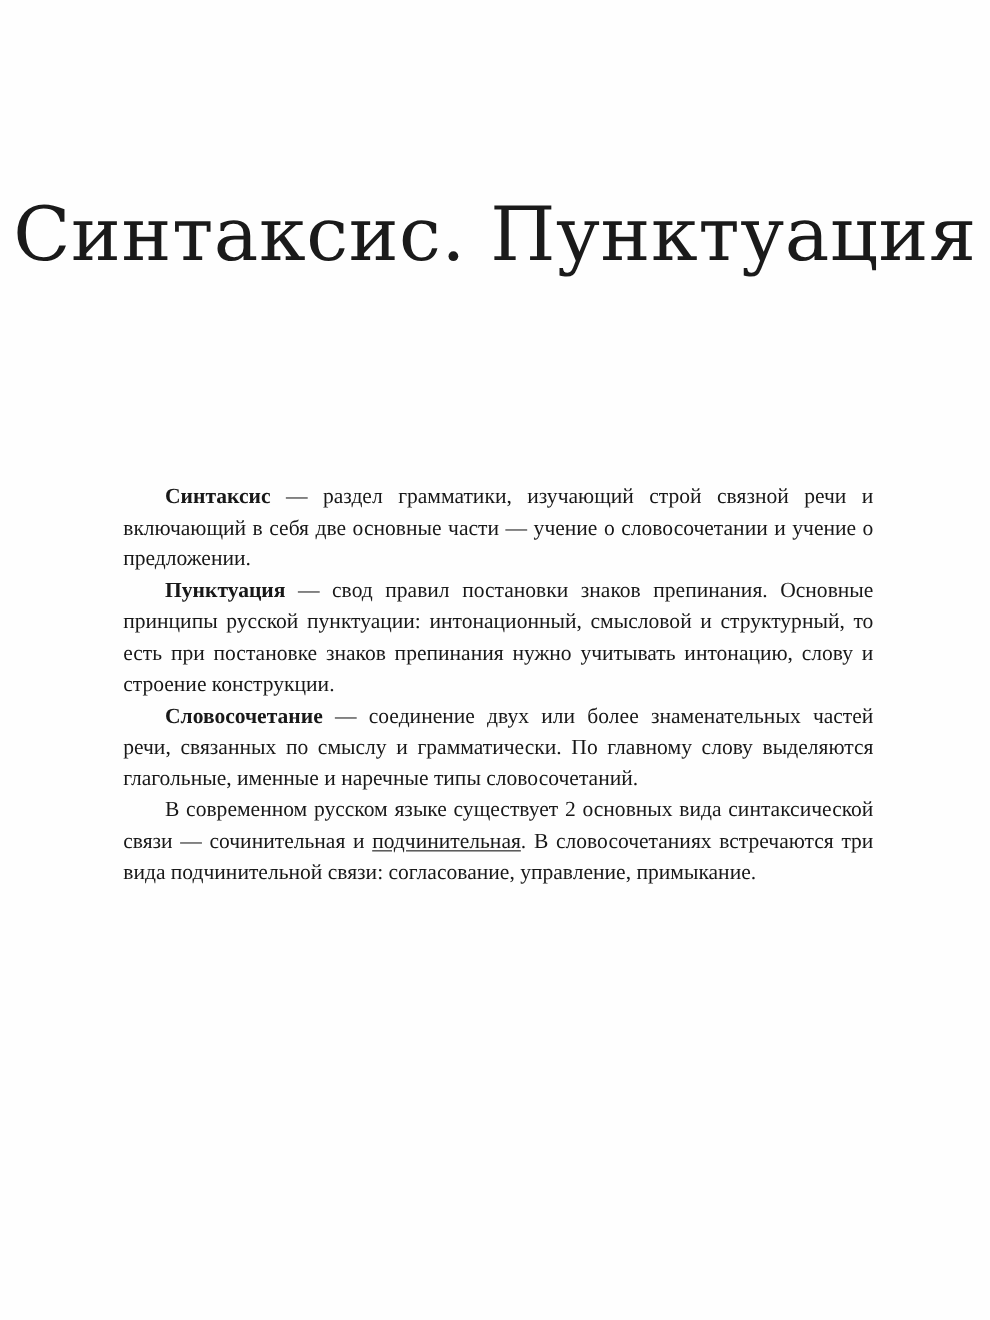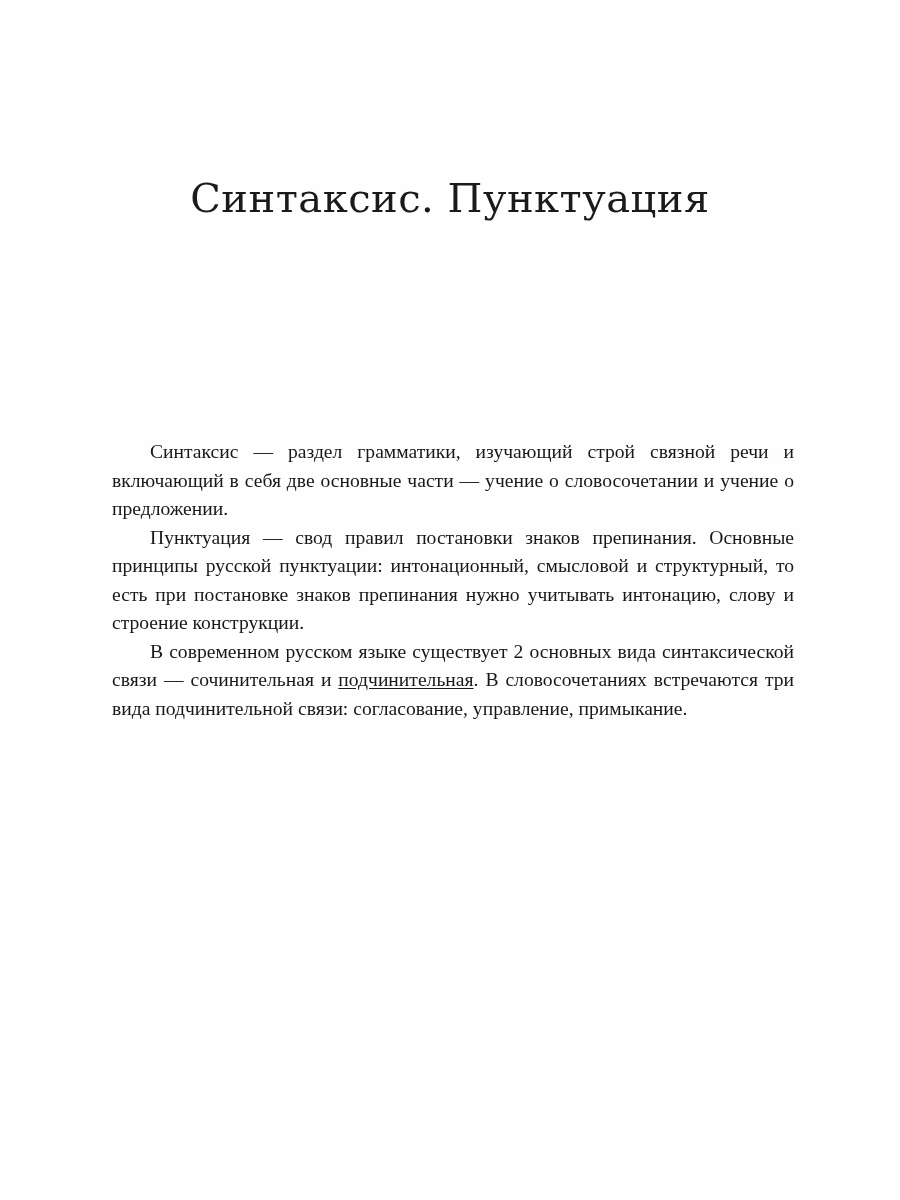--- a/index.html
+++ b/index.html
@@ -23,21 +23,21 @@
     background: #fefefe;
   }
   .page-title {
     position: absolute;
     left: 0;
     right: 0;
     top: 176px;
     text-align: center;
     font-family: "DejaVu Serif", serif;
     font-weight: 400;
-    font-size: 40px;
+    font-size: 68px;
     line-height: 1.12;
     letter-spacing: 0.5px;
     color: #1a1a1a;
     margin: 0;
   }
   .body-block {
     position: absolute;
     left: 112px;
     top: 438px;
     width: 682px;
@@ -48,21 +48,21 @@
     line-height: 1.455;
     text-align: justify;
     text-indent: 38px;
     color: #181818;
     hyphens: manual;
   }
   p.para + p.para {
     margin-top: 0;
   }
   .term {
-    font-weight: normal;
+    font-weight: bold;
   }
   .underline {
     text-decoration: underline;
     text-underline-offset: 2px;
     margin-top: 21px;
   }
 </style>
 </head>
 <body>
 
@@ -70,18 +70,19 @@
 
   <h1 class="page-title">Синтаксис. Пунктуация</h1>
 
   <div class="body-block">
 
     <p class="para"><span class="term">Синтаксис</span><span> — раздел грамматики, изучающий строй связной речи и включающий в себя две основные части — учение о словосочетании и учение о предложении.</span></p>
 
     <p class="para"><span class="term">Пунктуация</span><span> — свод правил постановки знаков препинания. Основные принципы русской пунктуации: интонационный, смысловой и структурный, то есть при постановке знаков препинания нужно учитывать интонацию, слову и строение конструкции.</span></p>
 
 
+    <p class="para"><span class="term">Словосочетание</span><span> — соединение двух или более знаменательных частей речи, связанных по смыслу и грамматически. По главному слову выделяются глагольные, именные и наречные типы словосочетаний.</span></p>
 
     <p class="para"><span>В современном русском языке существует 2 основных вида синтаксической связи — сочинительная и </span><span class="underline">подчинительная</span><span>. В словосочетаниях встречаются три вида подчинительной связи: согласование, управление, примыкание.</span></p>
 
   </div>
 
 </div>
 
 </body></html>

